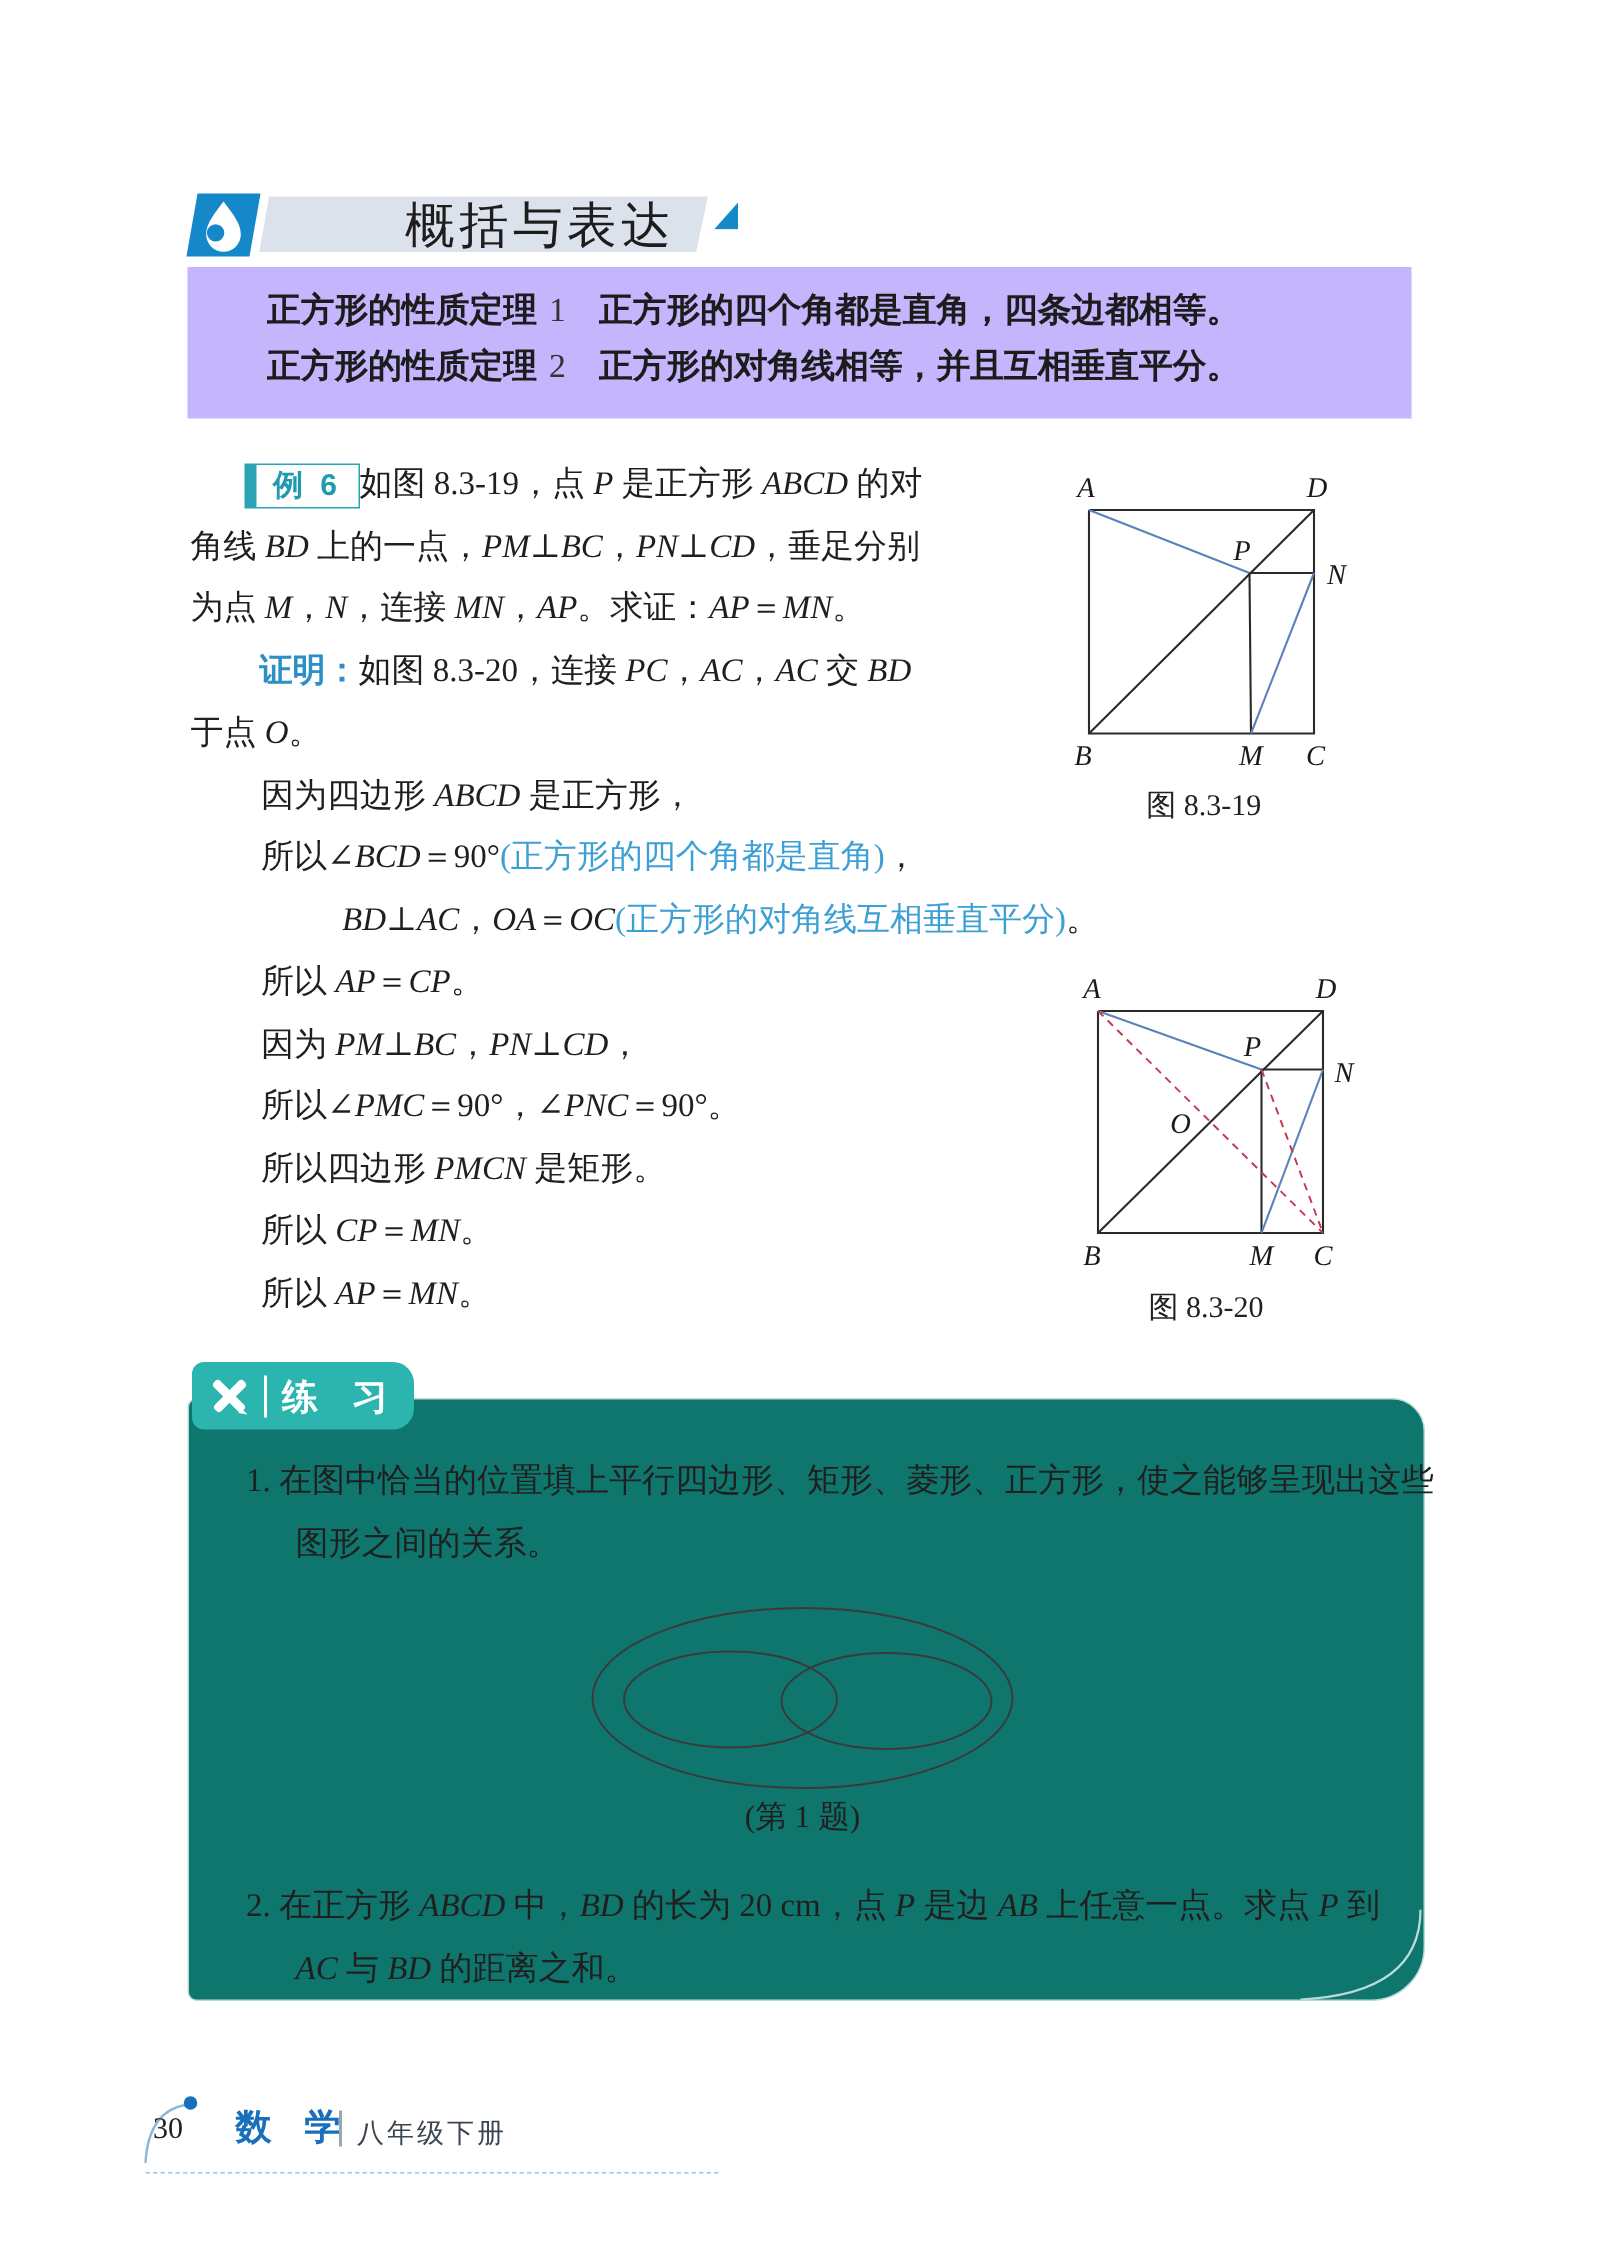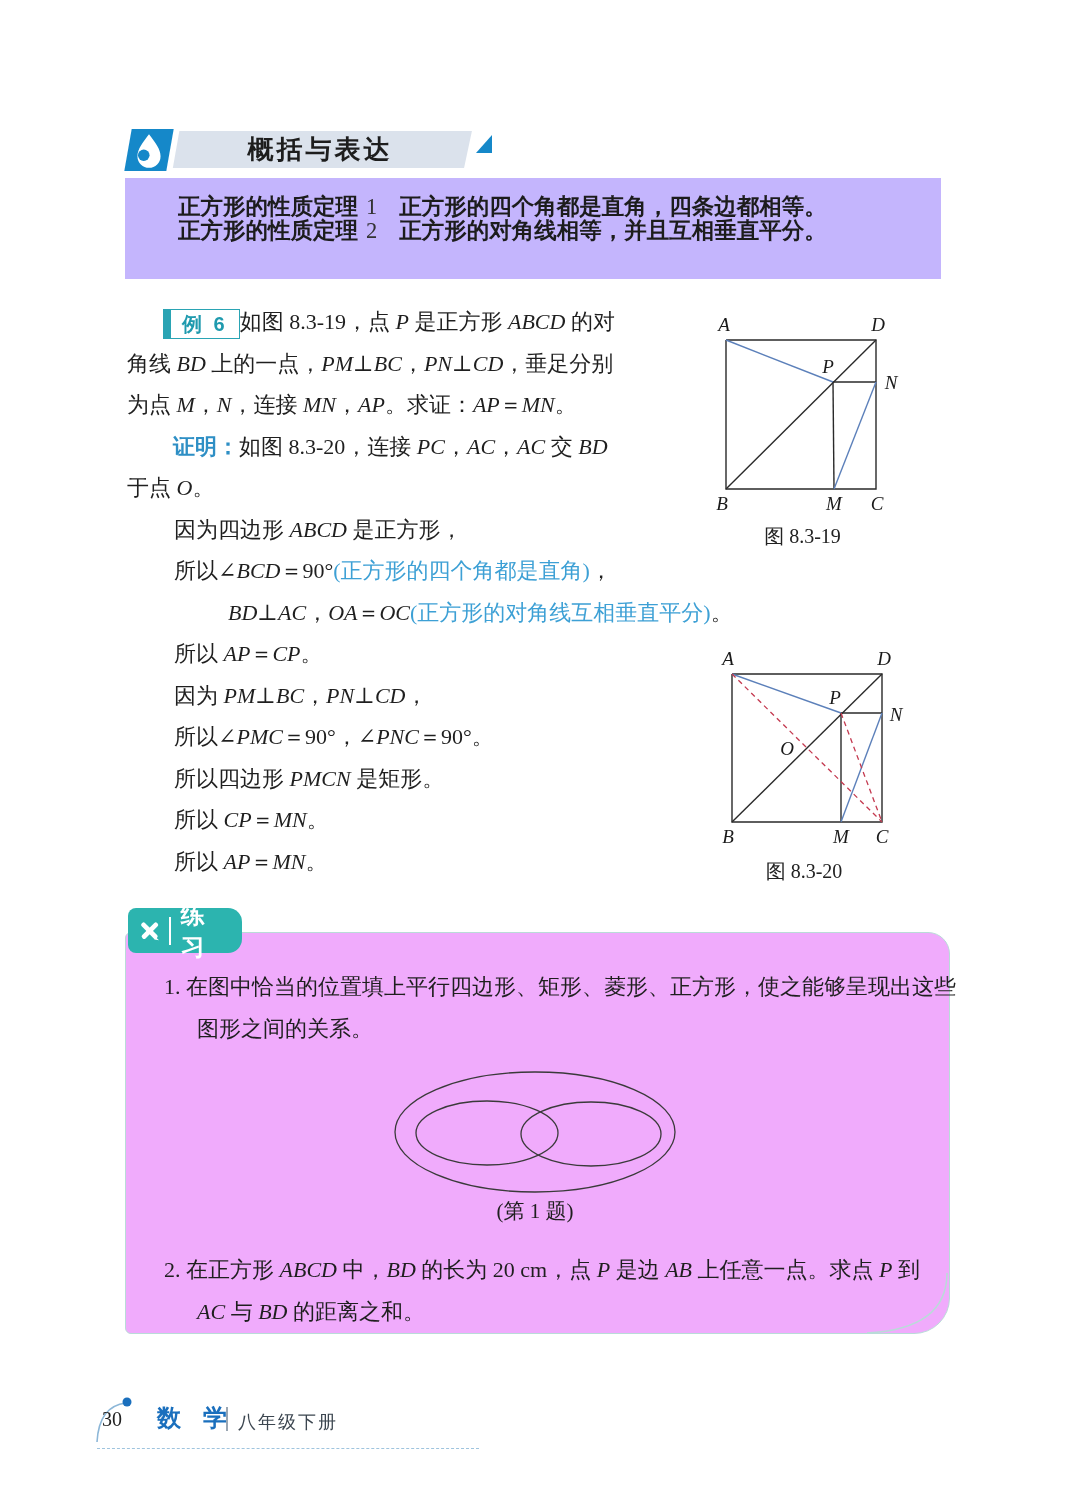--- a/index.html
+++ b/index.html
@@ -6,33 +6,33 @@
   .page{position:relative;width:1082px;height:1508px;background:#ffffff;overflow:hidden;
         font-family:"Liberation Serif","DejaVu Serif",serif;color:#1f1f1f;}
 
   
   .hdr{position:absolute;left:126px;top:128px;height:44px;}
   .hdr-icon{position:absolute;left:2px;top:1px;width:42px;height:42px;background:#1588c9;
             transform:skewX(-10deg);box-shadow:6px 0 0 #ffffff;z-index:2;}
   .hdr-icon svg{transform:skewX(10deg);}
   .hdr-panel{position:absolute;left:42px;top:3px;width:300px;height:37px;background:#dbe2ec;
              transform:skewX(-12deg);z-index:1;}
-  .hdr-title{position:absolute;left:64px;top:3px;width:260px;text-align:center;line-height:37px;
-             font-family:"Liberation Sans","DejaVu Sans",sans-serif;font-weight:bold;
-             font-size:26px;color:#1d1d1d;letter-spacing:3px;z-index:3;}
+  .hdr-title{position:absolute;left:64px;top:3px;width:260px;text-align:right;line-height:37px;
+             font-family:"Liberation Sans","DejaVu Sans",sans-serif;font-weight:normal;
+             font-size:33px;color:#1d1d1d;letter-spacing:3px;z-index:3;}
   .hdr-tri{position:absolute;left:350px;top:7px;width:16px;height:18px;background:#1588c9;
            clip-path:polygon(100% 0,100% 100%,0 100%);z-index:1;}
 
   
   .thm-box{position:absolute;left:125px;top:178px;width:816px;height:101px;background:#c4b5fd;}
   .thm-line{position:absolute;left:53px;white-space:nowrap;
             font-family:"Liberation Sans","DejaVu Sans",sans-serif;font-weight:bold;
             font-size:22.5px;color:#1c1c1c;}
   .thm-line.l1{top:13px;}
-  .thm-line.l2{top:37px;}
+  .thm-line.l2{top:50px;}
   .thm-num{font-family:"Liberation Serif","DejaVu Serif",serif;font-weight:normal;
            color:#333;margin:0 22px 0 8px;}
 
   
   .ex-area{position:absolute;left:127px;top:301px;width:600px;}
   .ex-line{height:41.5px;line-height:41.5px;font-size:22px;white-space:nowrap;}
   .ex-badge{display:inline-block;border:1.5px solid #2aa4b4;border-left:8px solid #2aa4b4;
             color:#1f9aae;font-family:"Liberation Sans","DejaVu Sans",sans-serif;font-weight:bold;
             font-size:20px;line-height:28px;padding:0 11px;letter-spacing:3px;
             vertical-align:middle;}
@@ -42,22 +42,22 @@
 
   
   .fig{position:absolute;}
   .fig-caption{position:absolute;text-align:center;font-size:20px;color:#222;}
   .fig line,.fig polyline,.fig path{fill:none;}
   .flabel{font-family:"Liberation Serif","DejaVu Serif",serif;font-style:italic;
           font-size:19px;fill:#1a1a1a;}
 
   
   .pr-box{position:absolute;left:125px;top:932px;width:823px;height:400px;
-          border:1.5px solid #b9dcd8;border-radius:6px 22px 36px 6px;background:#f0abfc;}
-  .pr-badge{position:absolute;left:128px;top:908px;width:114px;height:45px;background:#2cb4af;
+          border:1.5px solid #b9dcd8;border-radius:6px 22px 36px 6px;background:#0f766e;}
+  .pr-badge{position:absolute;left:128px;top:908px;width:148px;height:45px;background:#2cb4af;
             border-radius:8px 14px 14px 8px;z-index:2;display:flex;align-items:center;}
   .pr-badge .bar{width:2px;height:28px;background:#ffffff;margin:0 10px 0 8px;}
   .pr-badge .txt{color:#fff;font-family:"Liberation Sans","DejaVu Sans",sans-serif;
                  font-weight:bold;font-size:24px;letter-spacing:8px;}
   .pr-line{position:absolute;font-size:22px;white-space:nowrap;line-height:30px;}
   .venn{position:absolute;left:253px;top:124px;}
   .venn-cap{position:absolute;left:253px;top:264px;width:312px;text-align:center;font-size:21px;}
   .corner-swoosh{position:absolute;left:735px;top:340px;}
 
   

